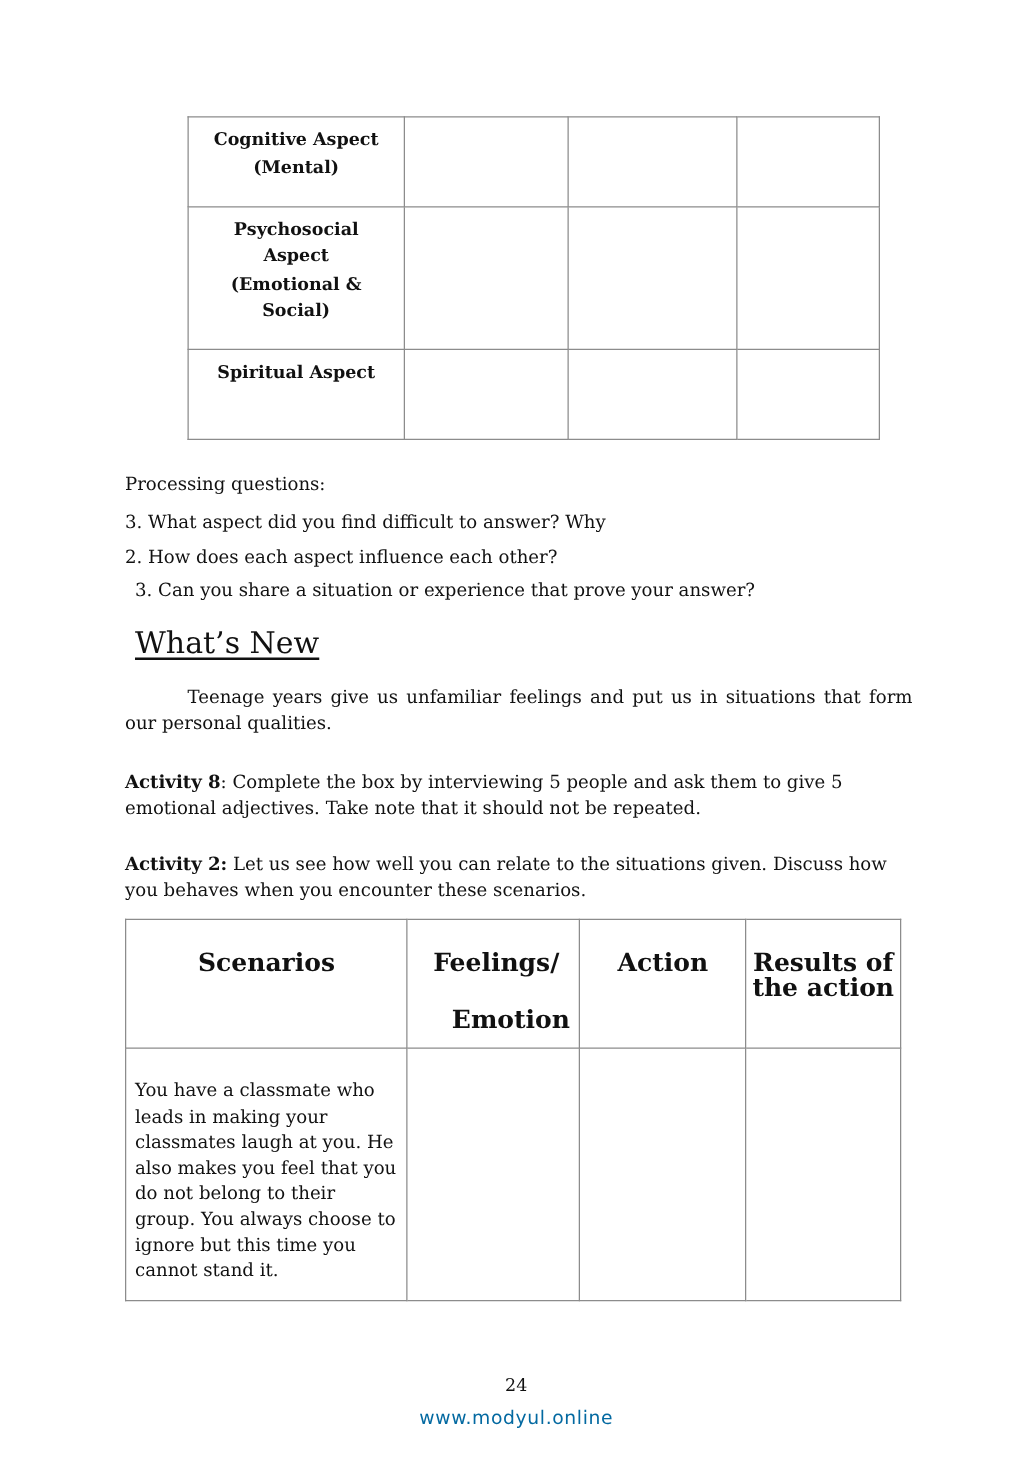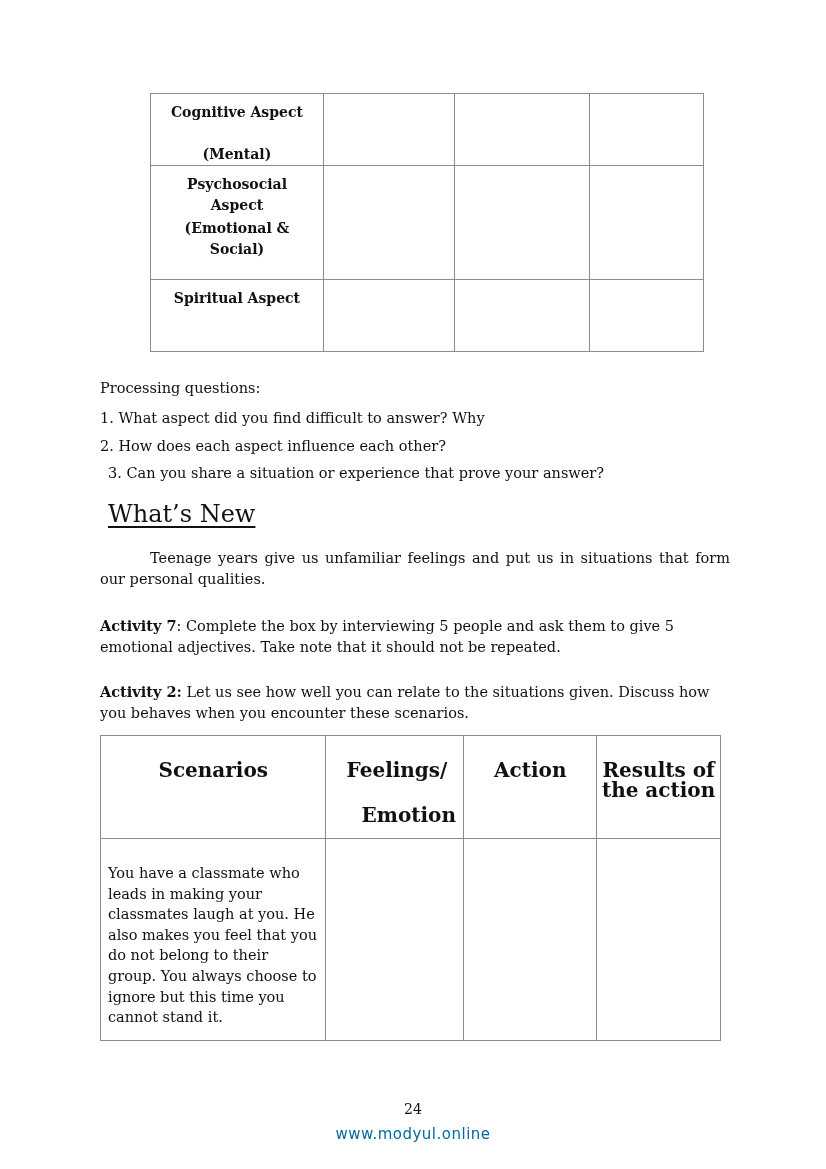--- a/index.html
+++ b/index.html
@@ -29,21 +29,21 @@
   <colgroup>
       <col style="width:173px">
       <col style="width:131px">
       <col style="width:136px">
       <col style="width:114px">
     </colgroup>
   <tbody>
       <tr style="height:72px">
     <td class="hdr">
       <div style="line-height:16px;margin-top:2px">Cognitive Aspect</div>
-      <div style="margin-top:24px">(Mental)</div>
+      <div style="margin-top:4px">(Mental)</div>
     </td>
     <td></td>
     <td></td>
     <td></td>
   </tr>
   <tr style="height:114px">
     <td class="hdr">
       <div>Psychosocial</div>
       <div>Aspect</div>
       <div style="margin-top:2px">(Emotional &amp;</div>
@@ -58,30 +58,30 @@
       <div>Spiritual Aspect</div>
     </td>
     <td></td>
     <td></td>
     <td></td>
   </tr>
 </tbody>
   </table>
 
 <div class="abs txt" style="left:100px;top:378px;">Processing questions:</div>
-<div class="abs txt" style="left:100px;top:408px;">1. What aspect did you find difficult to answer? Why</div>
+<div class="abs txt" style="left:100px;top:408px;">3. What aspect did you find difficult to answer? Why</div>
 <div class="abs txt" style="left:100px;top:436px;">2. How does each aspect influence each other?</div>
 <div class="abs txt" style="left:108px;top:463px;">3. Can you share a situation or experience that prove your answer?</div>
 
 <div class="abs heading">What’s New</div>
 
 <div class="abs txt" style="left:100px;top:548px;width:630px;text-indent:50px;text-align:justify;">Teenage years give us unfamiliar feelings and put us in situations that form our personal qualities.</div>
 
 <div class="abs txt" style="left:100px;top:615px;width:630px;">
-  <span class="bold">Activity 7</span><span>: Complete the box by interviewing 5 people and ask them to give 5 emotional adjectives. Take note that it should not be repeated.</span>
+  <span class="bold">Activity 8</span><span>: Complete the box by interviewing 5 people and ask them to give 5 emotional adjectives. Take note that it should not be repeated.</span>
 </div>
 
 <div class="abs txt" style="left:100px;top:681px;width:630px;">
   <span class="bold">Activity 2:</span><span> Let us see how well you can relate to the situations given.  Discuss how you behaves when you encounter these scenarios.</span>
 </div>
 
 <table class="abs t2">
   <colgroup>
       <col style="width:226px">
       <col style="width:138px">

